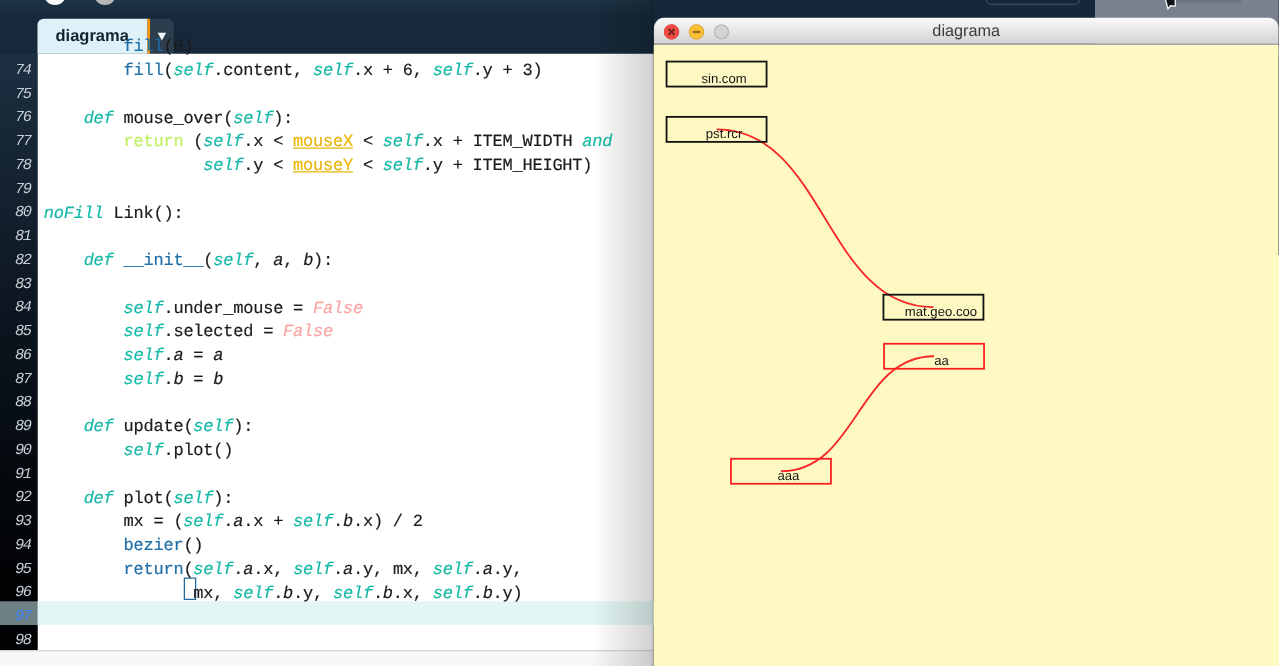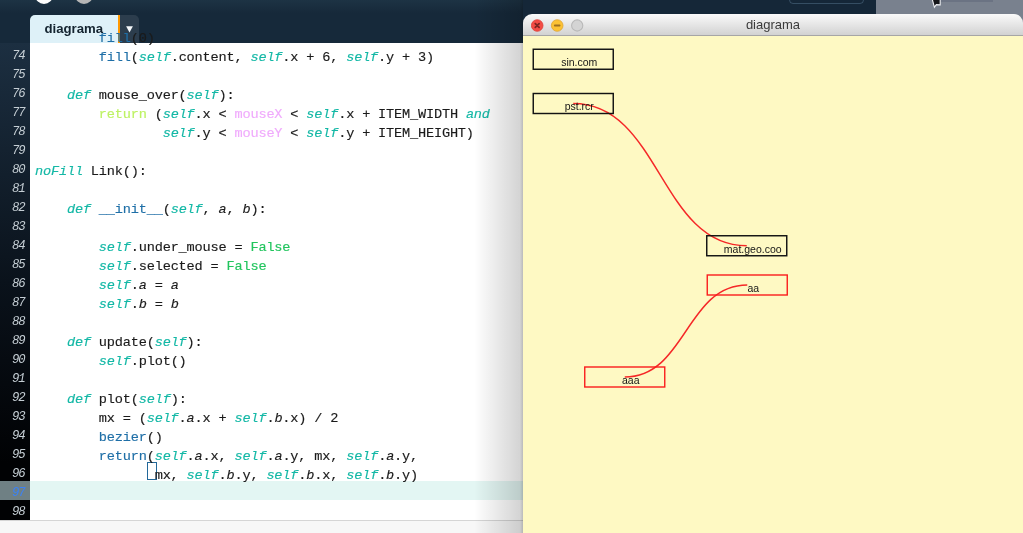--- a/index.html
+++ b/index.html
@@ -32,23 +32,23 @@
   #curline{position:absolute;left:30px;top:481px;width:493px;height:19px;background:#e3f6f3;}
   #brkt{position:absolute;left:146.6px;top:461.6px;width:8px;height:16px;
         border:1.4px solid #22689a;}
   pre{margin:0;font-family:"Liberation Mono",monospace;}
   #code{position:absolute;left:35px;top:29px;font-size:13.6px;line-height:19px;
         letter-spacing:-0.18px;color:#1b1b1b;-webkit-text-stroke:0.15px;}
   #nums{position:absolute;left:0;top:47.4px;width:24.5px;text-align:right;font-size:12.3px;
         line-height:19px;letter-spacing:-1.1px;color:#c5ced4;font-style:italic;}
   .t{color:#14b8a6;font-style:italic;}
   .o{color:#bef264;}
-  .oi{color:#22c55e;}
+  .oi{color:#fca5a5;font-style:italic;}
   .b{color:#1f6fa7;}
-  .p{color:#f0abfc;}
+  .p{color:#eab308;text-decoration:underline;}
   .i{font-style:italic;}
   #shadow{position:absolute;left:474px;top:0;width:49px;height:533px;
         background:linear-gradient(90deg,rgba(0,0,0,0),rgba(0,0,0,0.14) 78%,rgba(0,0,0,0.17) 94%,rgba(0,0,0,0.27));}
   
   #win{position:absolute;left:523px;top:14px;width:500px;height:519px;}
   #titlebar{position:absolute;left:0;top:0;width:500px;height:22px;
             border-radius:9px 9px 0 0;background:linear-gradient(#fafafa,#d2d2d2);
             border-bottom:1px solid #a6a6a6;box-sizing:border-box;}
   #title{position:absolute;left:0;top:0;width:500px;height:22px;text-align:center;
          line-height:22px;font-size:13px;color:#3b3b3b;}

